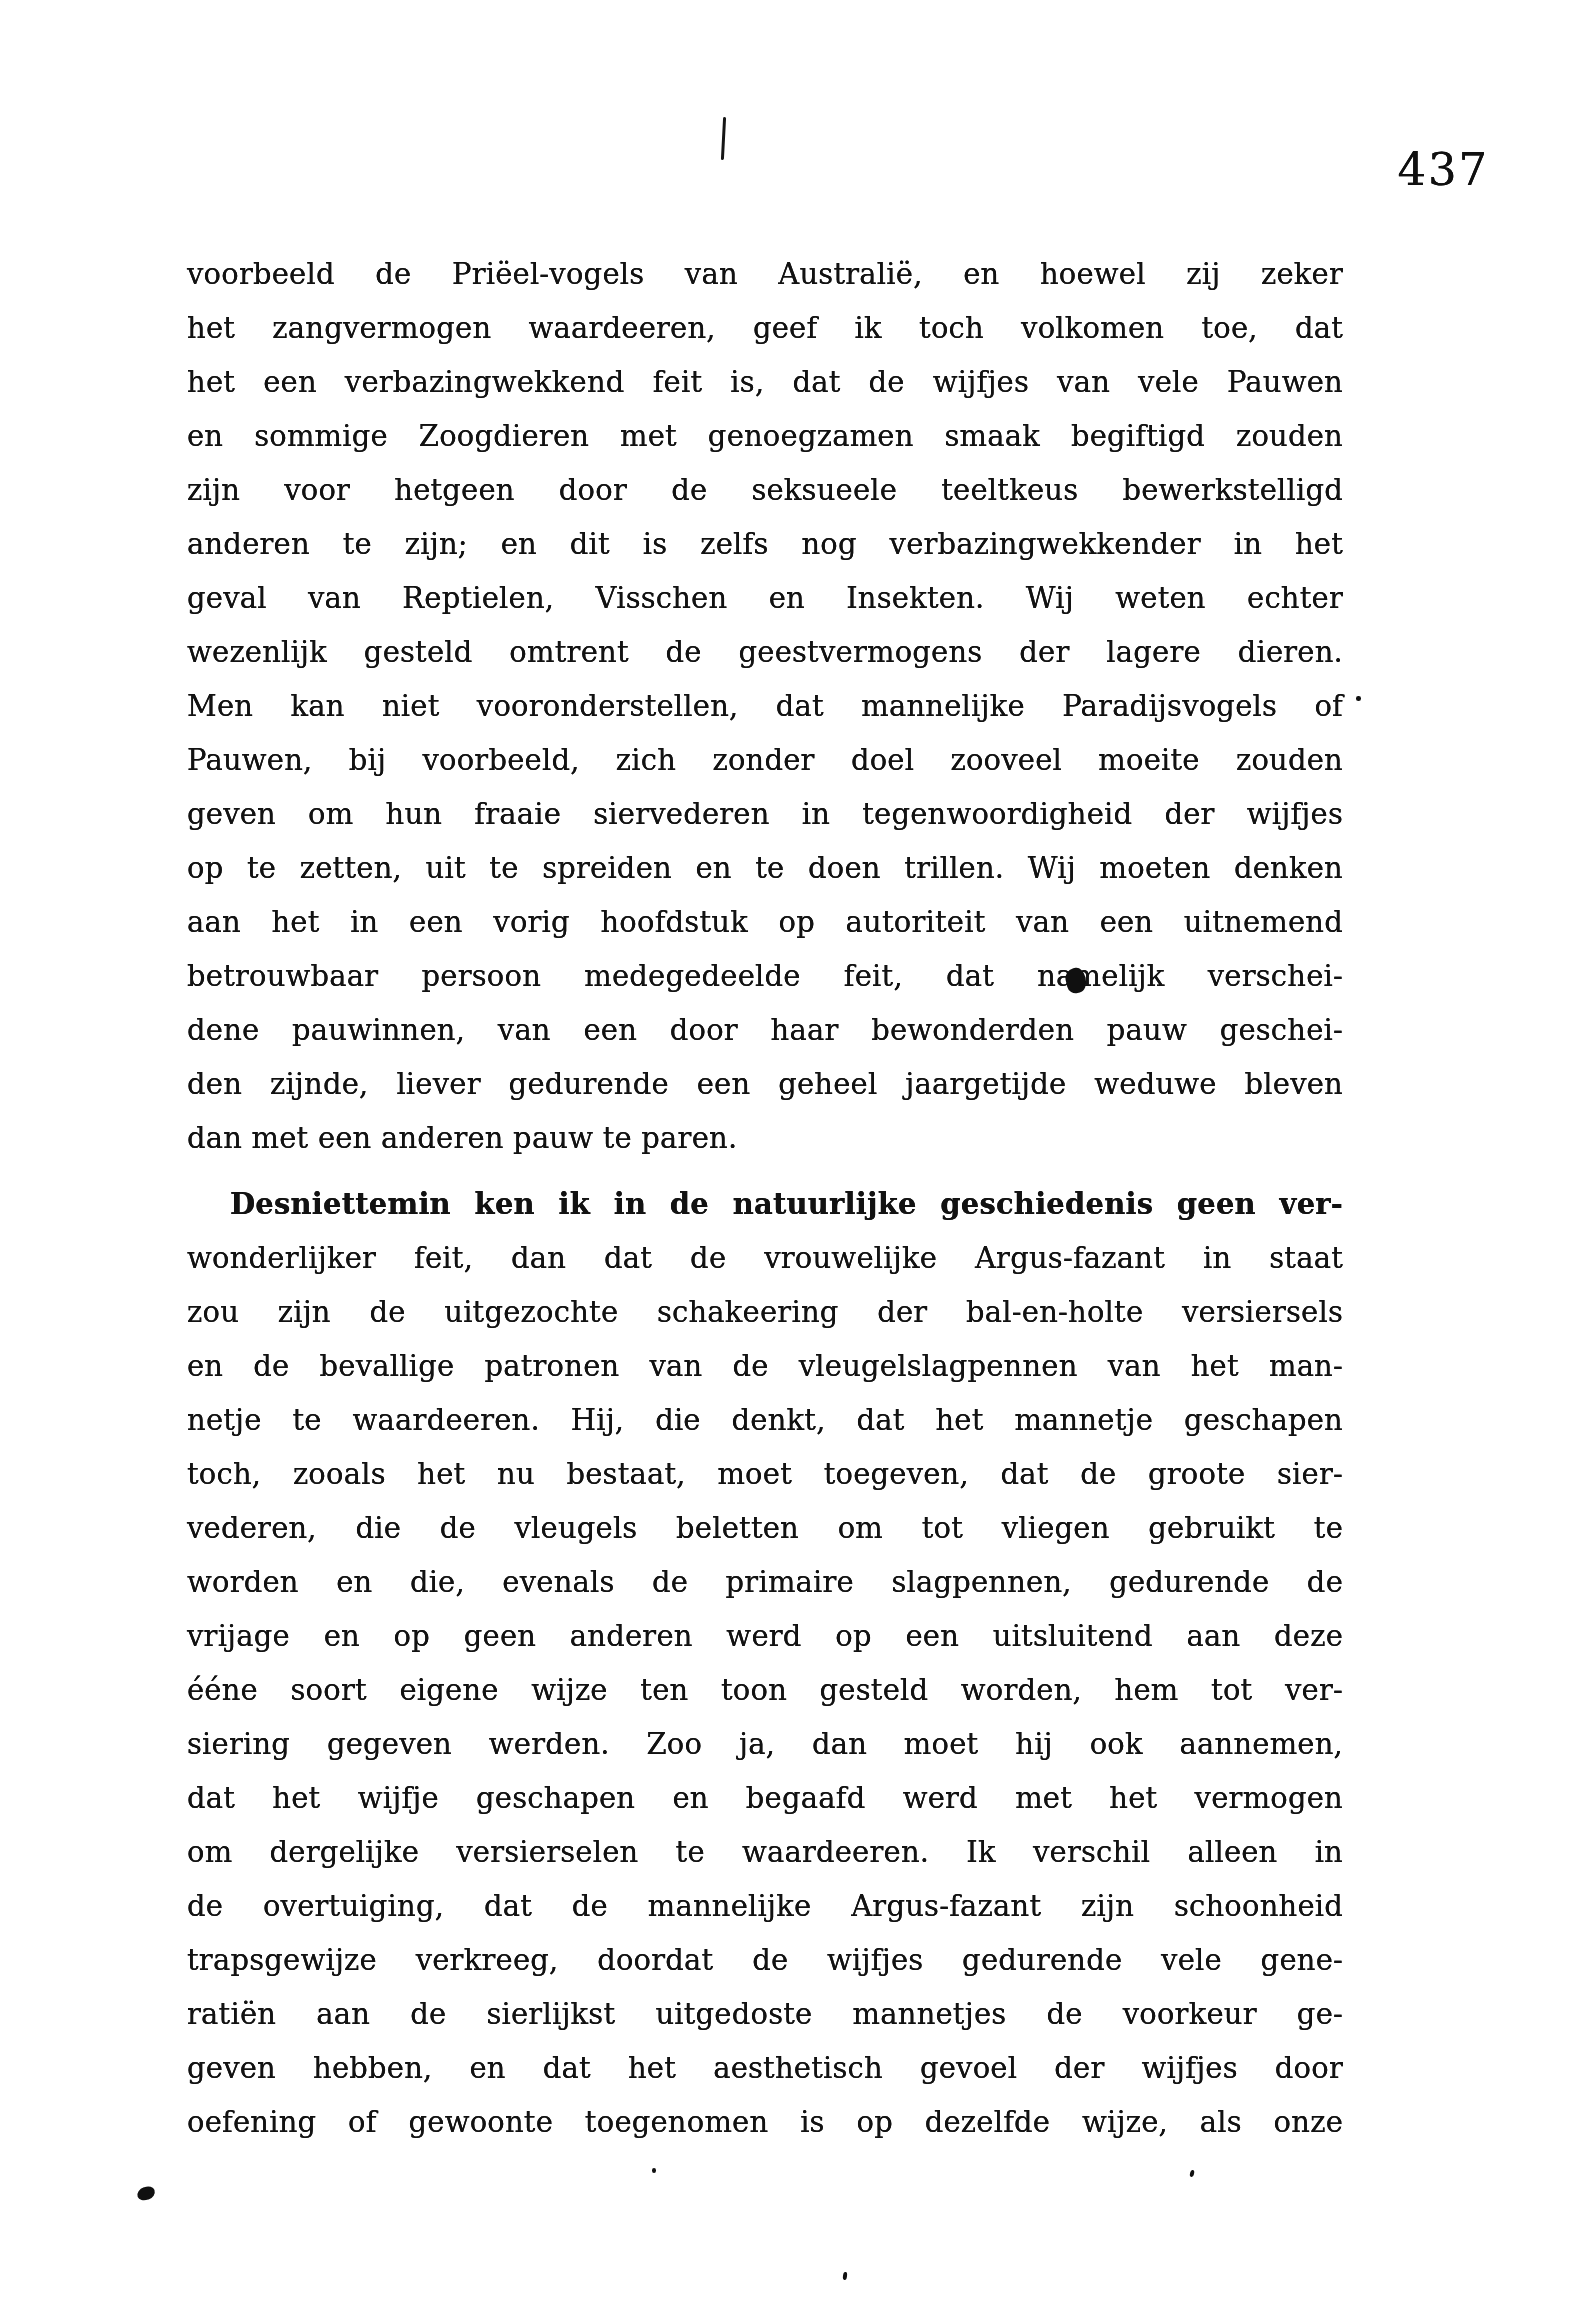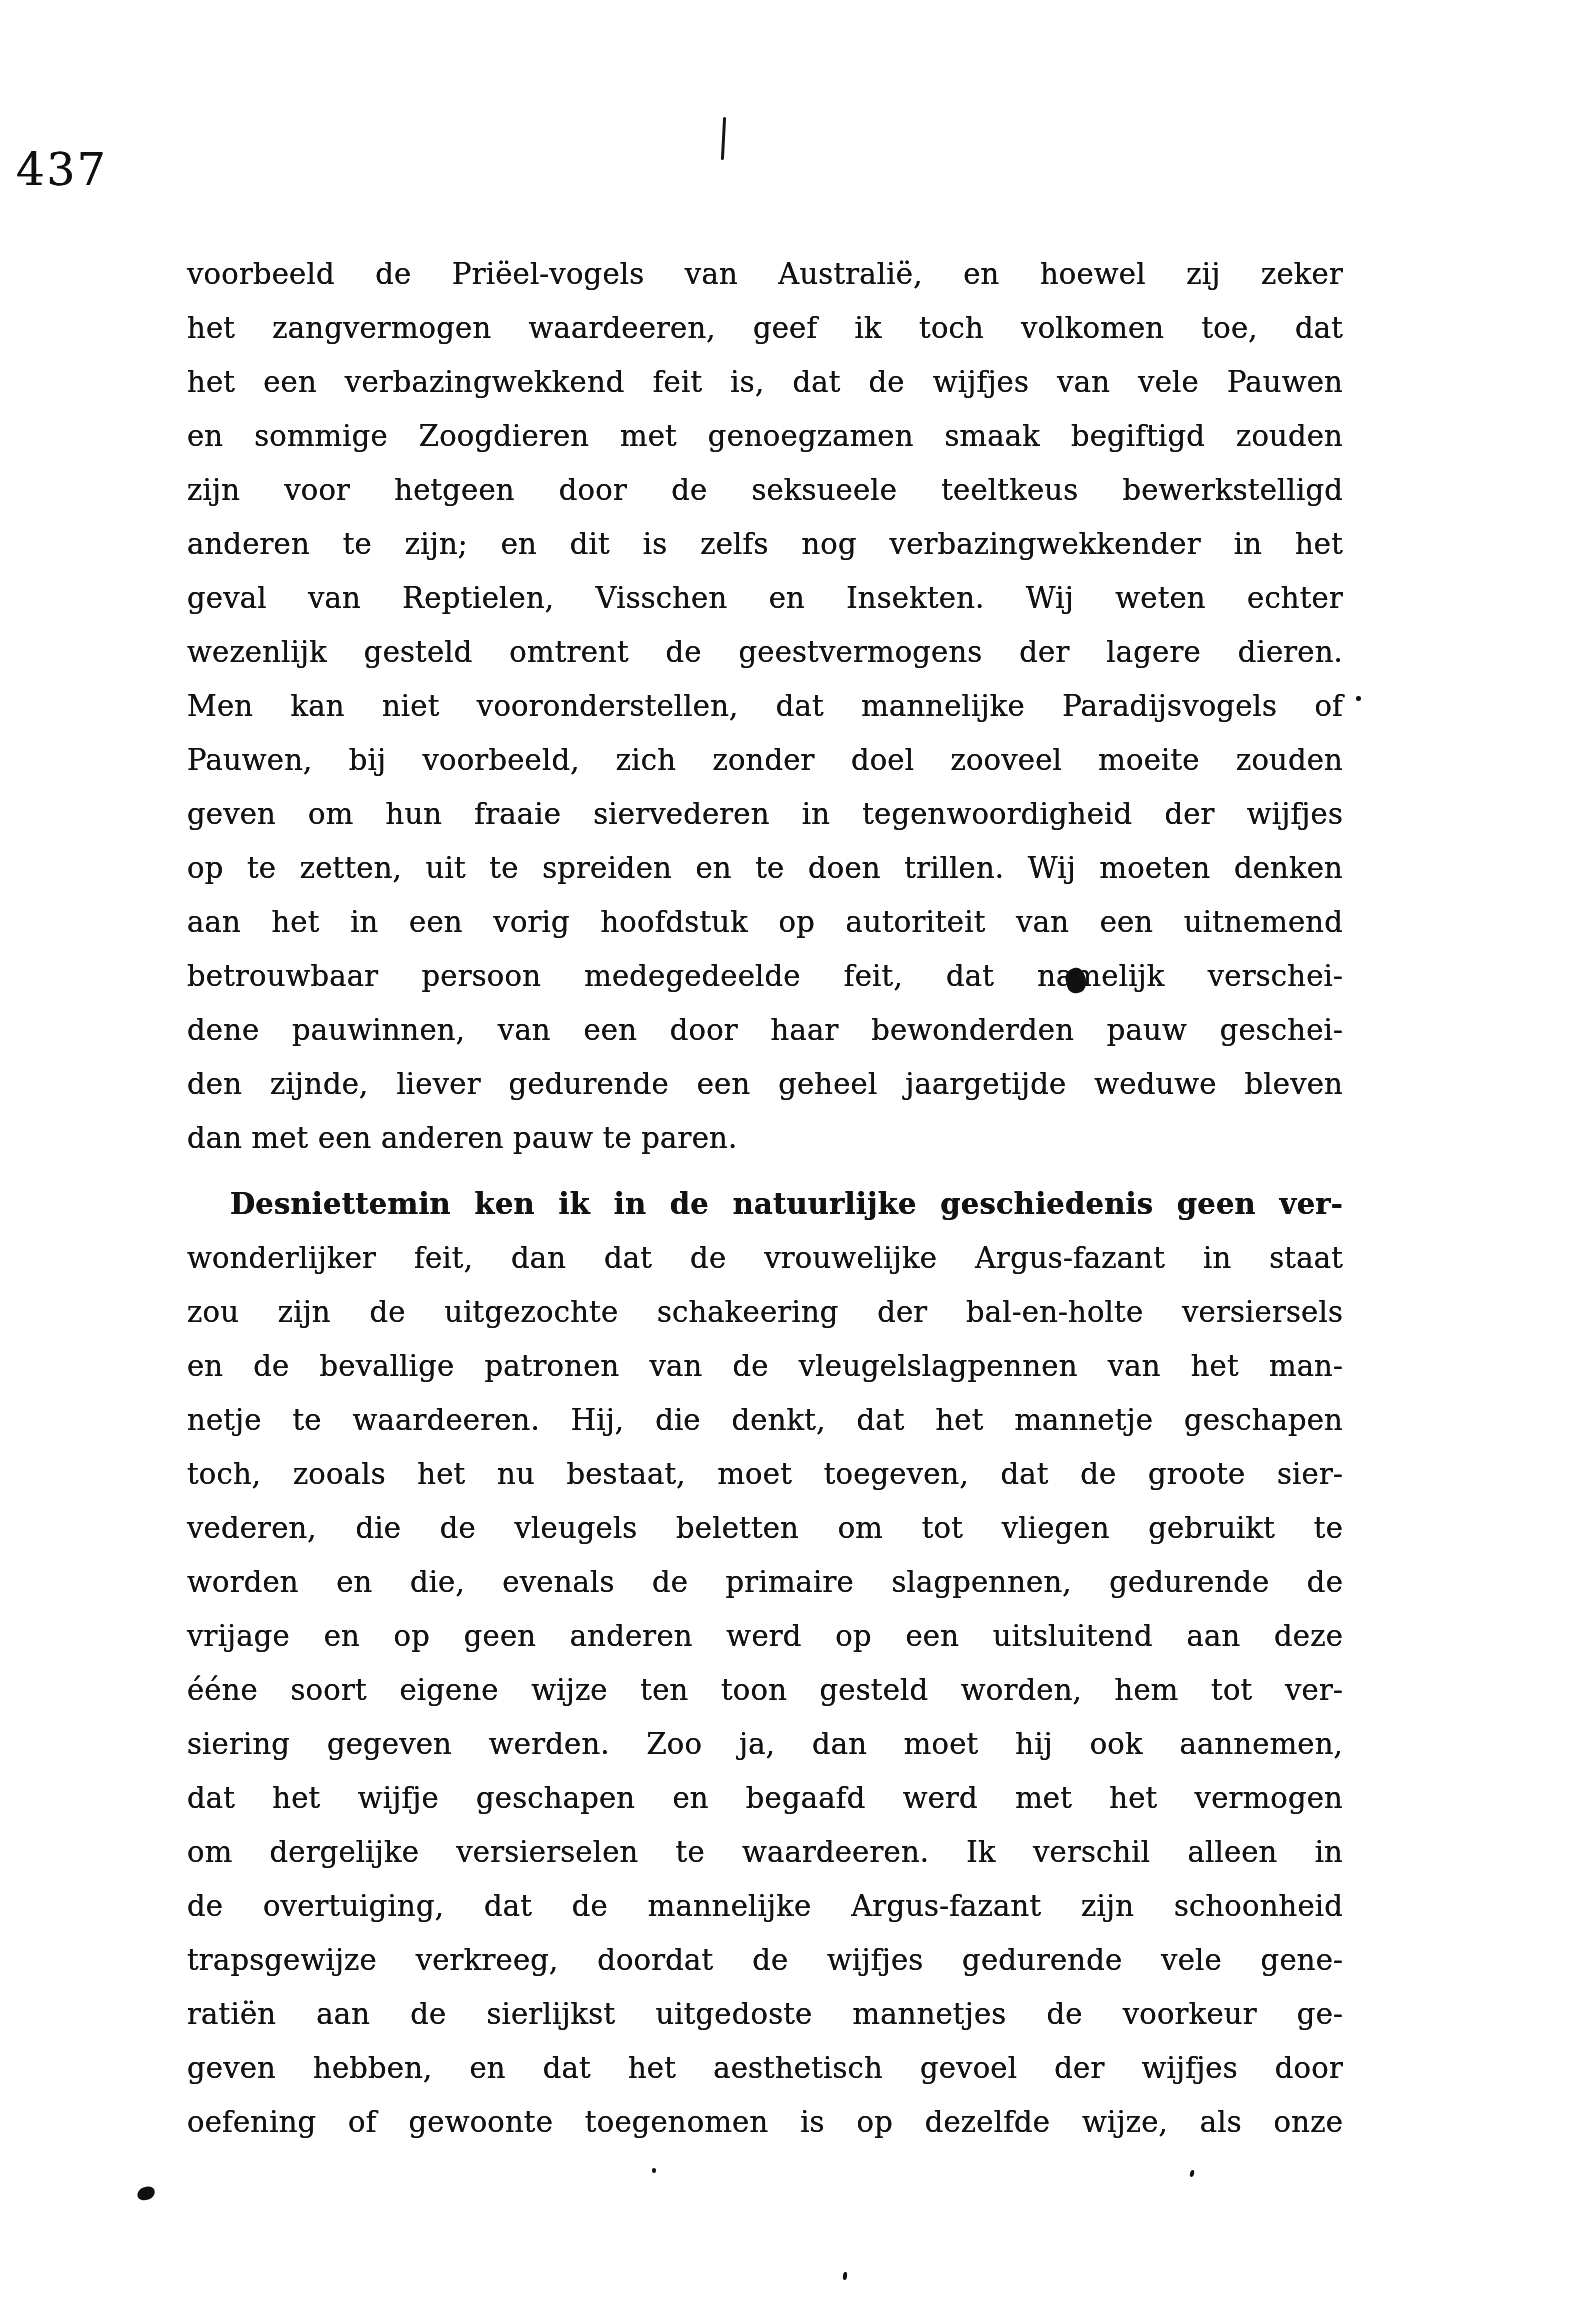--- a/index.html
+++ b/index.html
@@ -12,23 +12,23 @@
     width: 1576px;
     height: 2402px;
     background: #ffffff;
     overflow: hidden;
     font-family: "DejaVu Serif", "Liberation Serif", serif;
     color: #121212;
   }
   .page-number {
     position: absolute;
     top: 147px;
-    left: 16px;
+    left: 0;
     width: 1489px;
-    text-align: left;
+    text-align: right;
     font-size: 45px;
     line-height: 46px;
     letter-spacing: 1.9px;
     color: #101010;
     text-shadow: 0 0 0.5px #101010;
   }
   
   .ink-streak {
     position: absolute;
     left: 722px;

